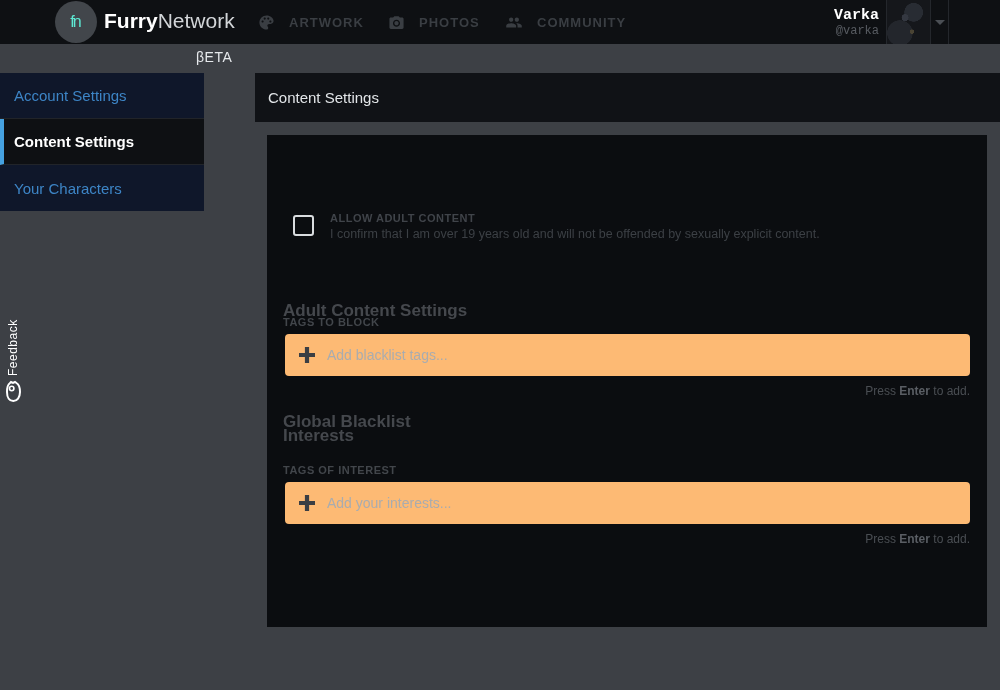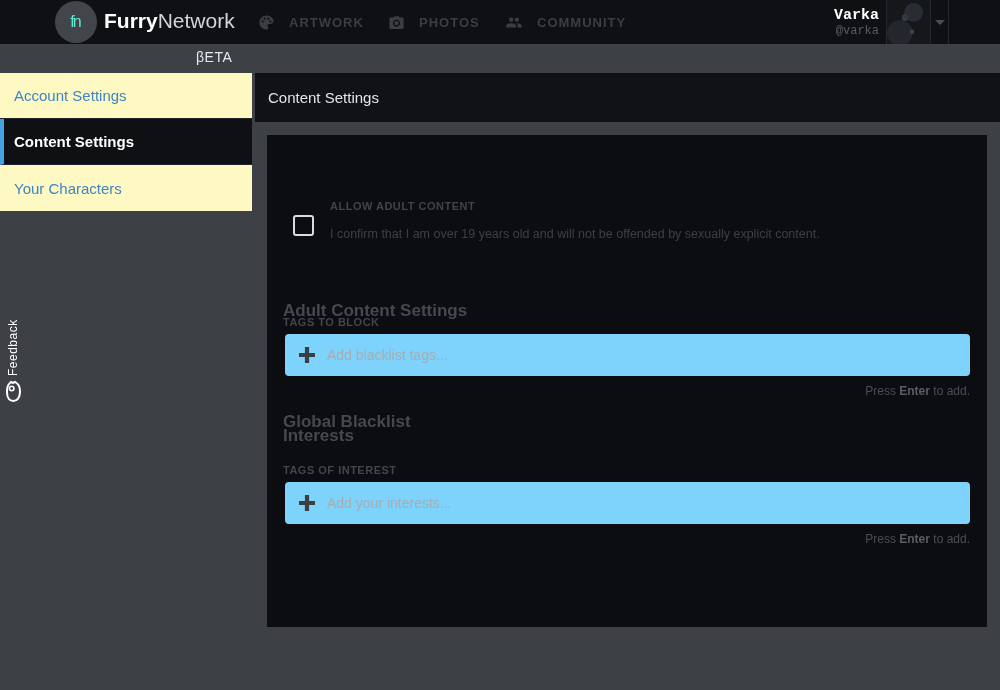--- a/index.html
+++ b/index.html
@@ -44,21 +44,21 @@
       radial-gradient(circle at 58% 72%, #4a4434 0 5%, transparent 6%),
       radial-gradient(circle at 62% 28%, #282c33 0 22%, transparent 23%),
       radial-gradient(circle at 30% 75%, #23262c 0 28%, transparent 29%),
       #15171b;
   }
   .chevron-cell { width:17px; display:flex; align-items:center; justify-content:center; }
   .chevron { width:0; height:0; border-left:5px solid transparent; border-right:5px solid transparent; border-top:5px solid #4a4e54; }
   .end-spacer { width:52px; border-left:1px solid #24272c; }
 
   
-  .sidebar { position:absolute; left:0; top:73px; width:252px; background:#fef9c3; }
+  .sidebar { position:absolute; left:0; top:73px; width:204px; background:#0f172a; }
   .side-item {
     height:46px; display:flex; align-items:center; padding-left:14px;
     color:#3d85c6; font-size:15px; font-weight:400; cursor:pointer;
     border-bottom:1px solid #212429;
   }
   .side-item:last-child { border-bottom:none; }
   .side-item.active {
     color:#ffffff; font-weight:700; background:#0e1013;
     border-left:4px solid #45a1e0; padding-left:10px;
   }
@@ -81,32 +81,32 @@
 
   .section-title { position:absolute; left:16px; color:#45484d; font-size:17px; font-weight:700; }
   .t-adult     { top:166px; }
   .t-blacklist { top:277px; }
   .t-interests { top:291px; }
 
   .checkbox {
     position:absolute; left:26px; top:80px; width:21px; height:21px;
     border:2px solid #d9dcdf; border-radius:3px; background:transparent; cursor:pointer;
   }
-  .cb-label { position:absolute; left:63px; top:65px; color:#40444a; font-size:11px; font-weight:700; letter-spacing:0.5px; cursor:pointer; }
+  .cb-label { position:absolute; left:63px; top:77px; color:#40444a; font-size:11px; font-weight:700; letter-spacing:0.5px; cursor:pointer; }
   .cb-desc  { position:absolute; left:63px; top:92px; color:#3c4045; font-size:12.5px; }
 
   .field-label { position:absolute; left:16px; color:#42464b; font-size:11px; font-weight:700; letter-spacing:0.5px; }
   .l-blacklist { top:181px; }
   .l-interests { top:329px; }
 
   .tag-input-wrap { position:absolute; left:18px; width:685px; height:42px; }
   .w-blacklist { top:199px; }
   .w-interests { top:347px; }
   .tag-input {
-    width:100%; height:100%; background:#7dd3fc; border:none; border-radius:4px;
+    width:100%; height:100%; background:#fdba74; border:none; border-radius:4px;
     padding:0 12px 0 42px; font-size:14px; color:#333; outline:none;
     font-family:"Liberation Sans","DejaVu Sans",sans-serif;
   }
   .tag-input::placeholder { color:#a9acaf; opacity:1; }
   .plus-icon { position:absolute; left:12px; top:11px; pointer-events:none; }
 
   .hint { position:absolute; right:17px; color:#4a4e53; font-size:12px; }
   .h-blacklist { top:249px; }
   .h-interests { top:397px; }
   .hint .key { color:#5a5e64; font-weight:700; }

